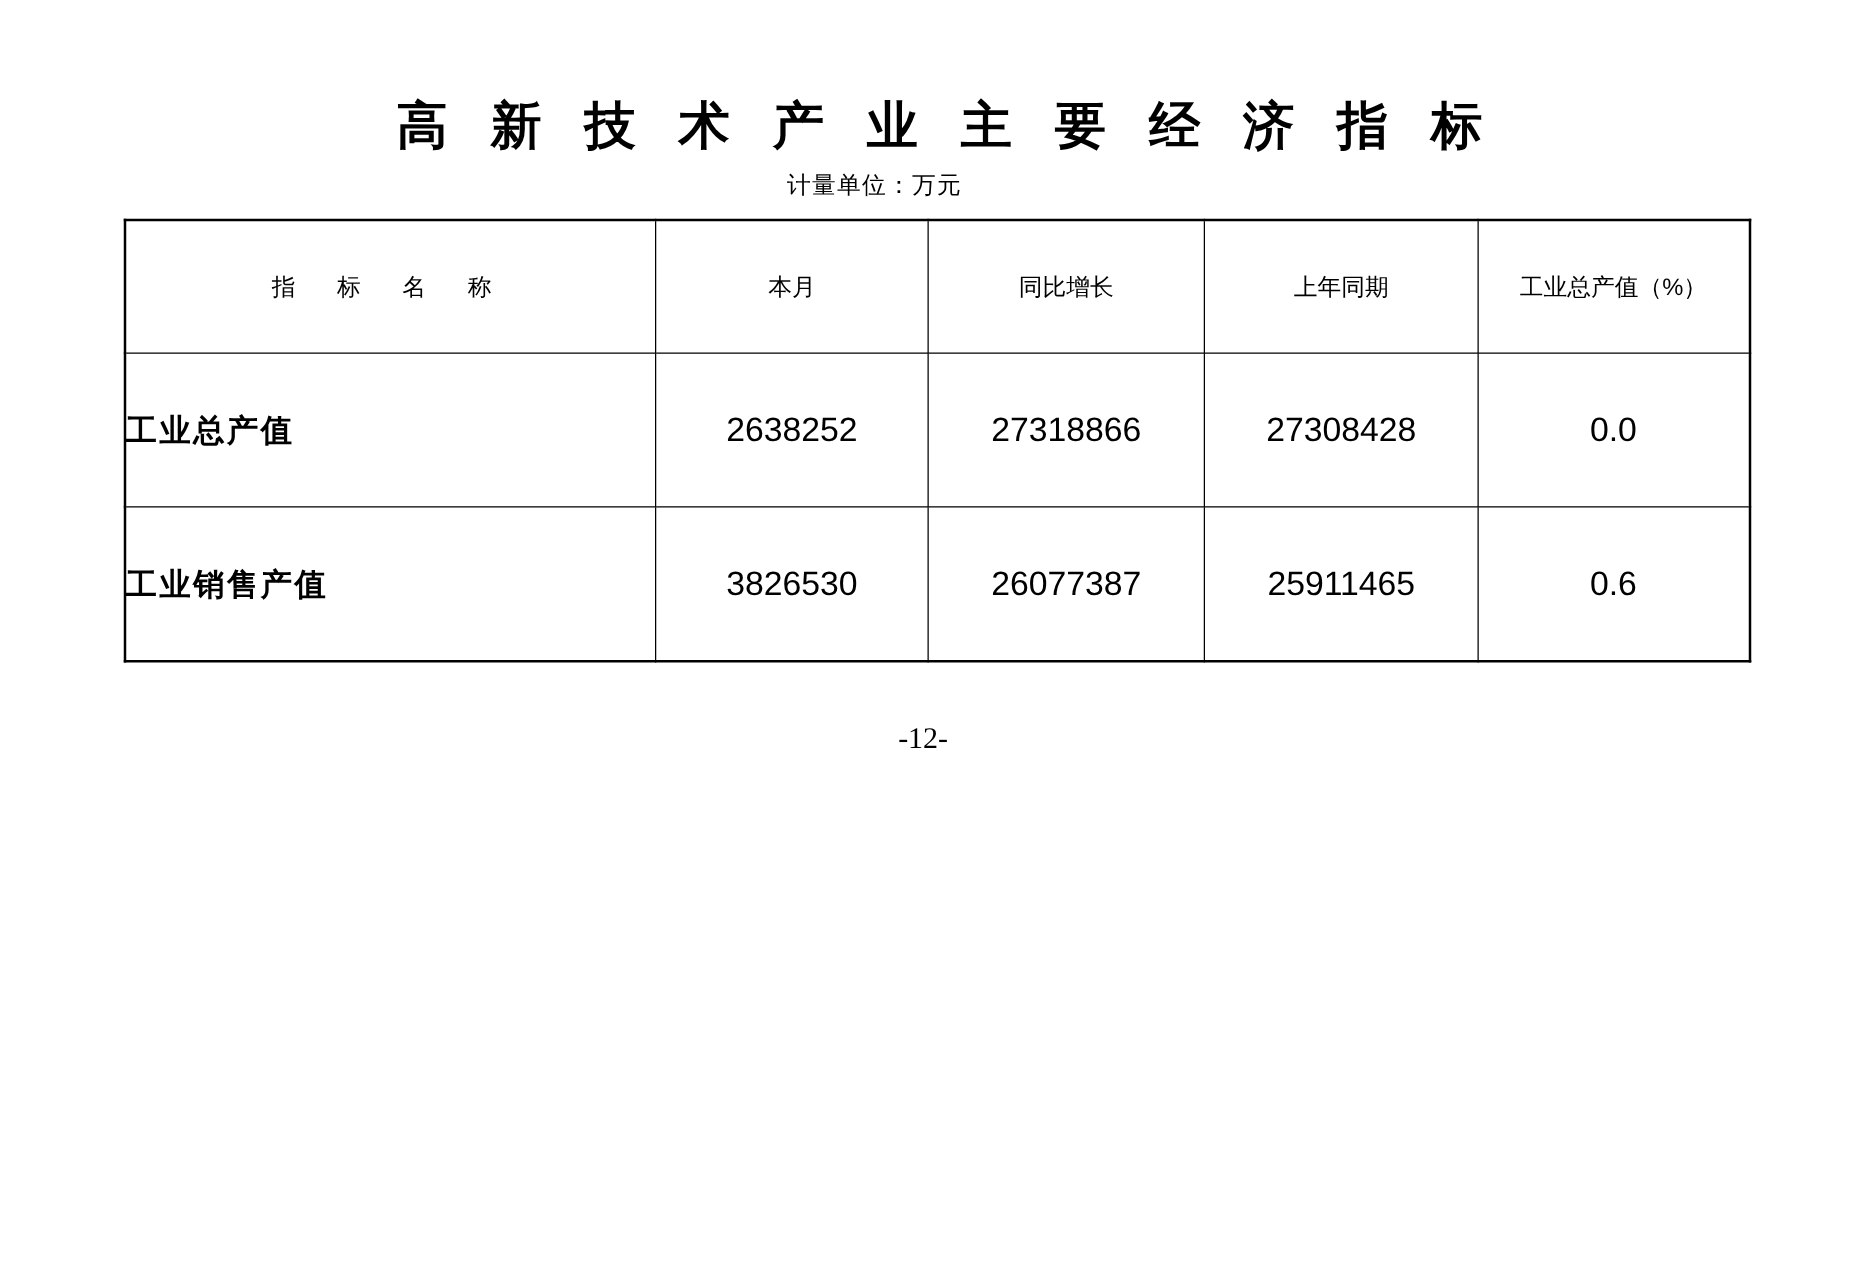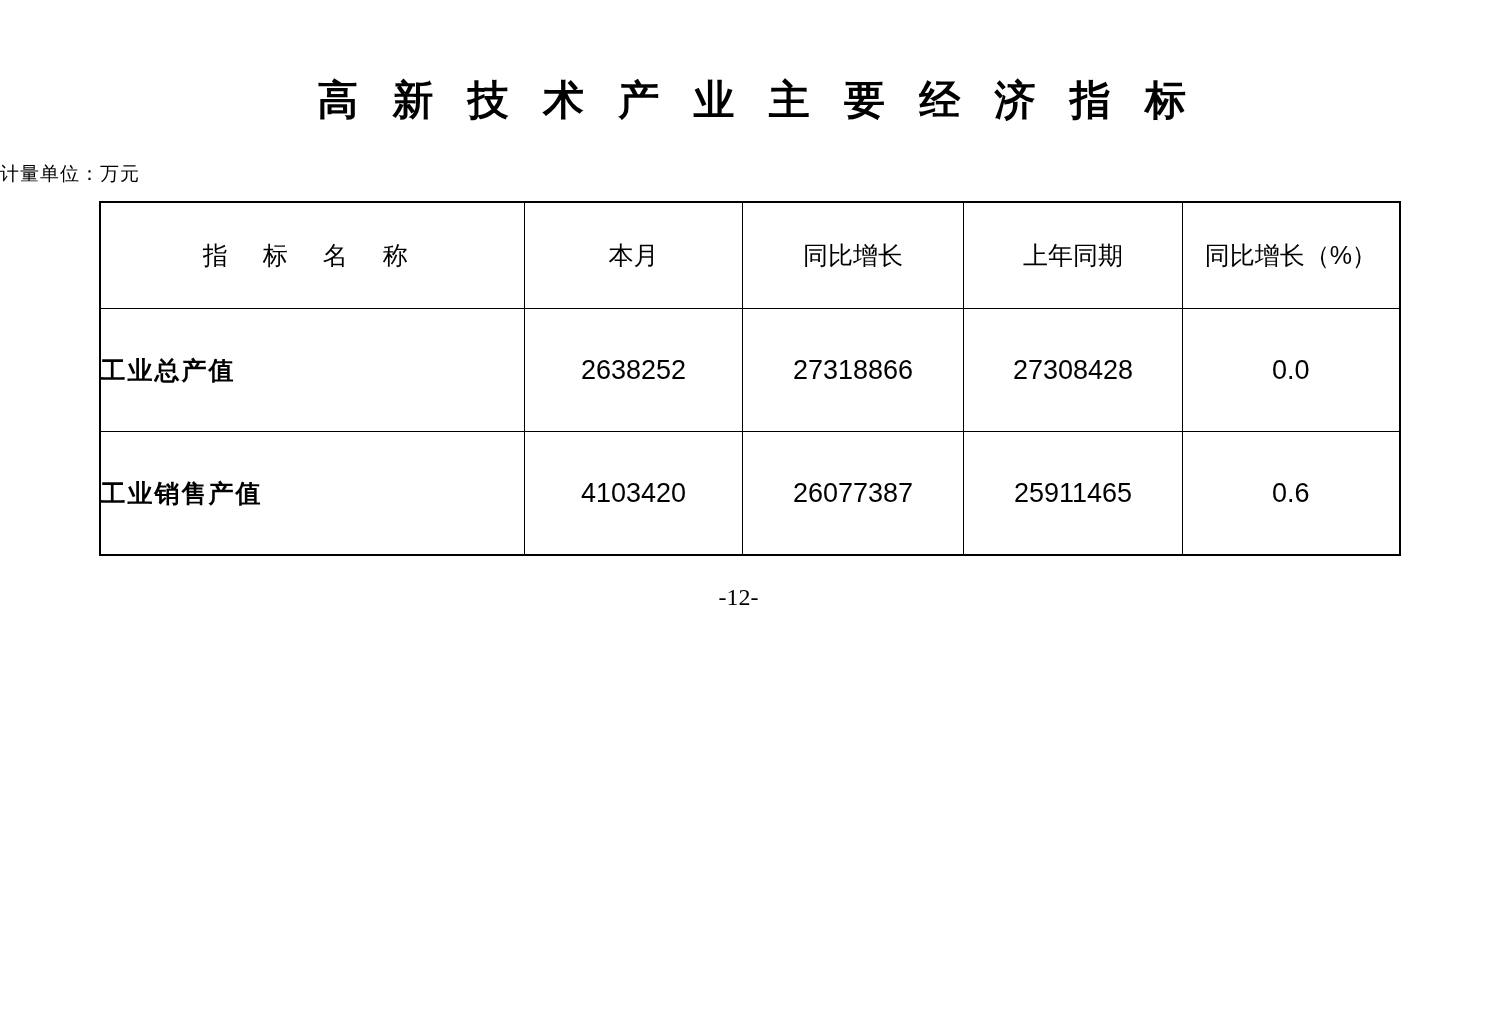--- a/index.html
+++ b/index.html
@@ -25,24 +25,24 @@
     text-align: center;
     font-family: "Liberation Serif", "DejaVu Serif", serif;
     font-weight: bold;
     font-size: 41px;
     letter-spacing: 12px;
     padding-top: 78px;
     padding-left: 18px;
     line-height: 1.1;
   }
   .unit-line {
-    text-align: left;
+    text-align: center;
     font-family: "Liberation Serif", "DejaVu Serif", serif;
     font-size: 19px;
-    margin-top: 38px;
+    margin-top: 12px;
     padding-right: 98px;
     letter-spacing: 1px;
   }
   .table-wrap {
     margin: 14px auto 0 auto;
     width: 1300px;
   }
   table.main {
     border-collapse: collapse;
     width: 1300px;
@@ -50,21 +50,21 @@
     border: 2.5px solid #000;
   }
   table.main td {
     border: 1.5px solid #000;
     padding: 0;
   }
   table.main tr.header-row td {
     height: 105px;
     text-align: center;
     vertical-align: middle;
-    font-size: 25px;
+    font-size: 19px;
     font-family: "Liberation Sans", "DejaVu Sans", sans-serif;
   }
   td.hdr-indicator {
     letter-spacing: 14px;
     padding-left: 14px;
     font-family: "Liberation Sans", "DejaVu Sans", sans-serif;
   }
   table.main tr.data-row td {
     height: 122px;
     vertical-align: middle;
@@ -85,21 +85,21 @@
   }
   .col1 { width: 425px; }
   .col2 { width: 218px; }
   .col3 { width: 221px; }
   .col4 { width: 219px; }
   .col5 { width: 217px; }
   .page-number {
     text-align: center;
     font-family: "Liberation Serif", "DejaVu Serif", serif;
     font-size: 24px;
-    margin-top: 28px;
+    margin-top: 48px;
     padding-right: 20px;
   }
 </style>
 </head>
 <body>
 
 <div class="page">
 
   <div class="doc-title">高 新 技 术 产 业 主 要 经 济 指 标</div>
 
@@ -113,34 +113,34 @@
           <col class="col3">
           <col class="col4">
           <col class="col5">
       </colgroup>
       <tbody>
         <tr class="header-row">
           <td class="hdr-indicator">指    标    名    称</td>
           <td>本月</td>
           <td>同比增长</td>
           <td>上年同期</td>
-          <td>同比增长（%）</td>
+          <td>工业总产值（%）</td>
         </tr>
 
         <tr class="data-row">
           <td class="label">工业总产值</td>
           <td class="num">2638252</td>
           <td class="num">27318866</td>
           <td class="num">27308428</td>
           <td class="num">0.0</td>
         </tr>
 
         <tr class="data-row">
           <td class="label">工业销售产值</td>
-          <td class="num">4103420</td>
+          <td class="num">3826530</td>
           <td class="num">26077387</td>
           <td class="num">25911465</td>
           <td class="num">0.6</td>
         </tr>
 
 
 
       </tbody>
     </table>
   </div>

